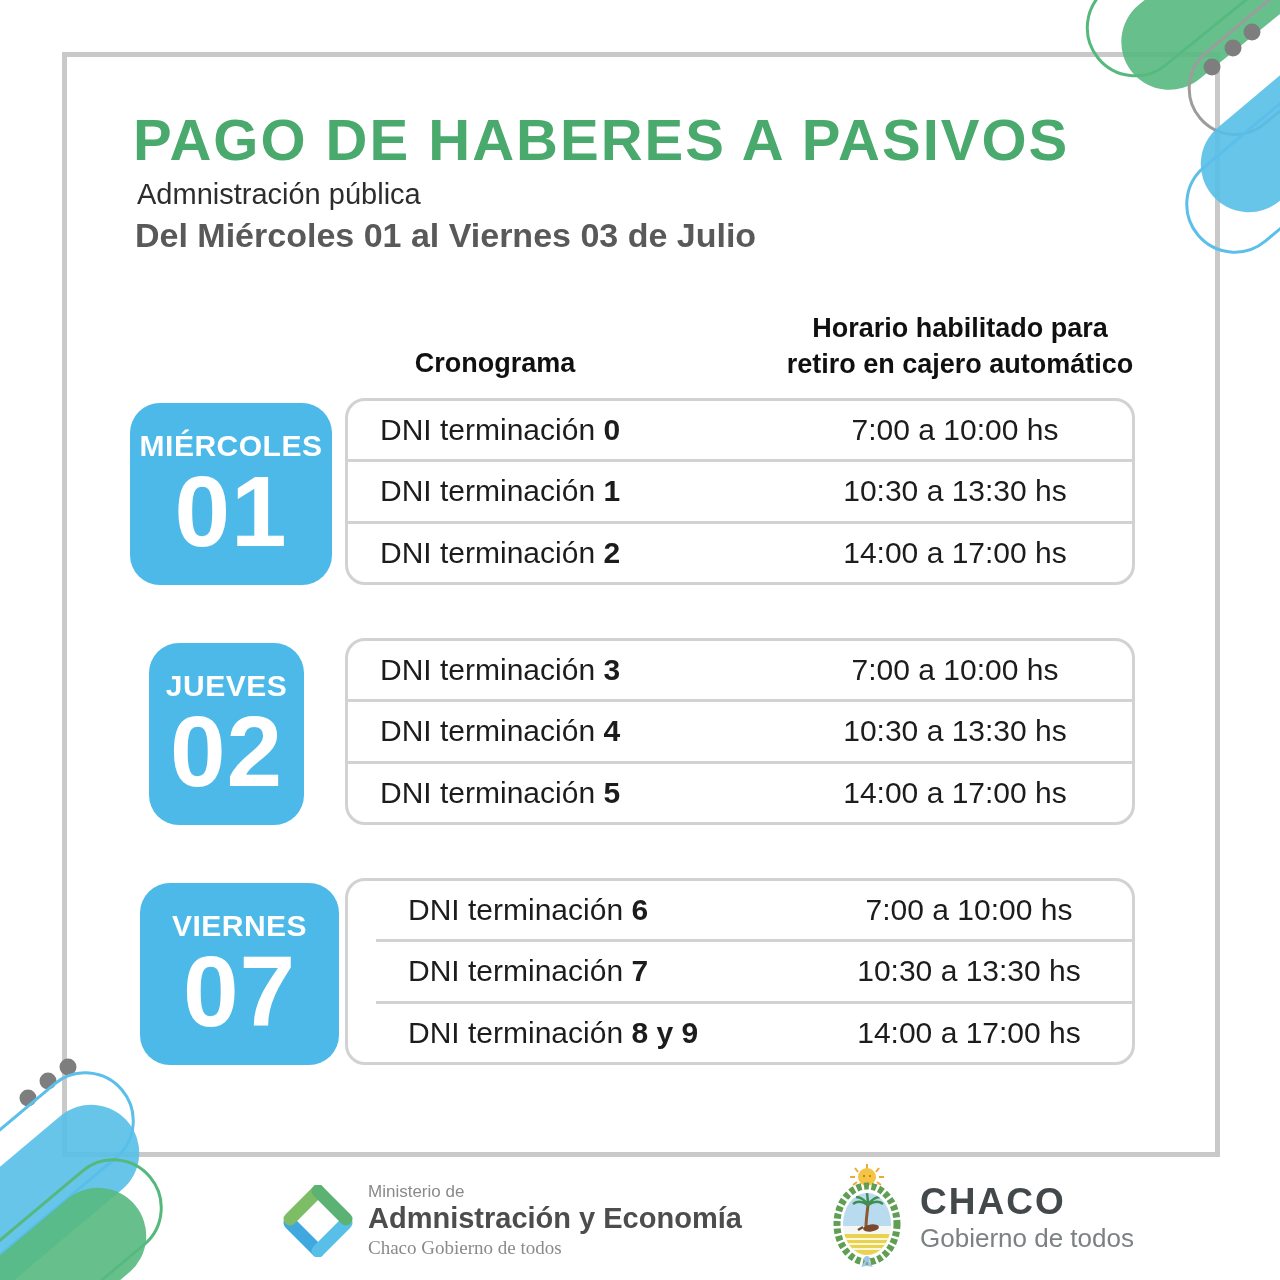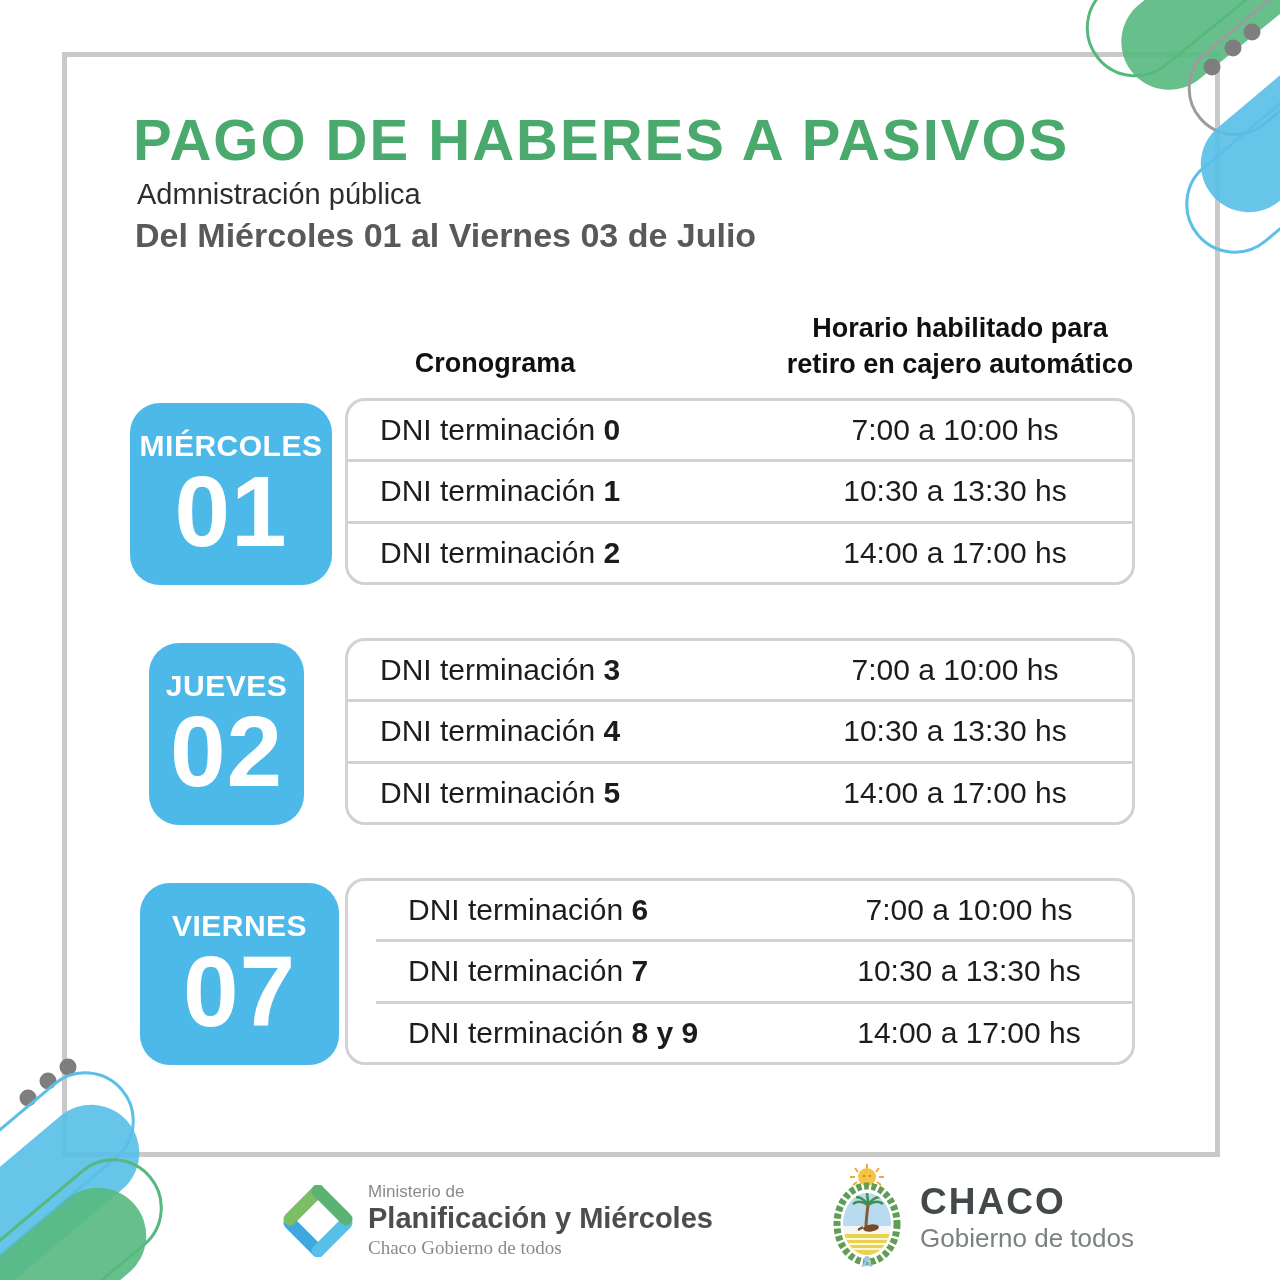--- a/index.html
+++ b/index.html
@@ -189,21 +189,21 @@
 
     <div class="footer-left">
       <svg width="72" height="72" viewBox="0 0 72 72">
         <line x1="36" y1="66" x2="8" y2="38" stroke="#3fa9df" stroke-width="13" stroke-linecap="round"></line>
         <line x1="64" y1="38" x2="36" y2="66" stroke="#58bfe8" stroke-width="13" stroke-linecap="round"></line>
         <line x1="8" y1="34" x2="36" y2="6" stroke="#7dbd66" stroke-width="13" stroke-linecap="round"></line>
         <line x1="36" y1="6" x2="64" y2="34" stroke="#5cb273" stroke-width="13" stroke-linecap="round"></line>
       </svg>
       <div class="fl-text">
         <div class="fl-line1">Ministerio de</div>
-        <div class="fl-line2">Planificación y Miércoles</div>
+        <div class="fl-line2">Admnistración y Economía</div>
         <div class="fl-line3">Chaco Gobierno de todos</div>
       </div>
     </div>
 
     <div class="footer-right">
       <svg width="78" height="110" viewBox="0 0 78 110">
 
         <g stroke="#eda93c" stroke-width="2">
           <line x1="39" y1="1" x2="39" y2="6"></line>
             <line x1="27" y1="5" x2="30" y2="9"></line>

